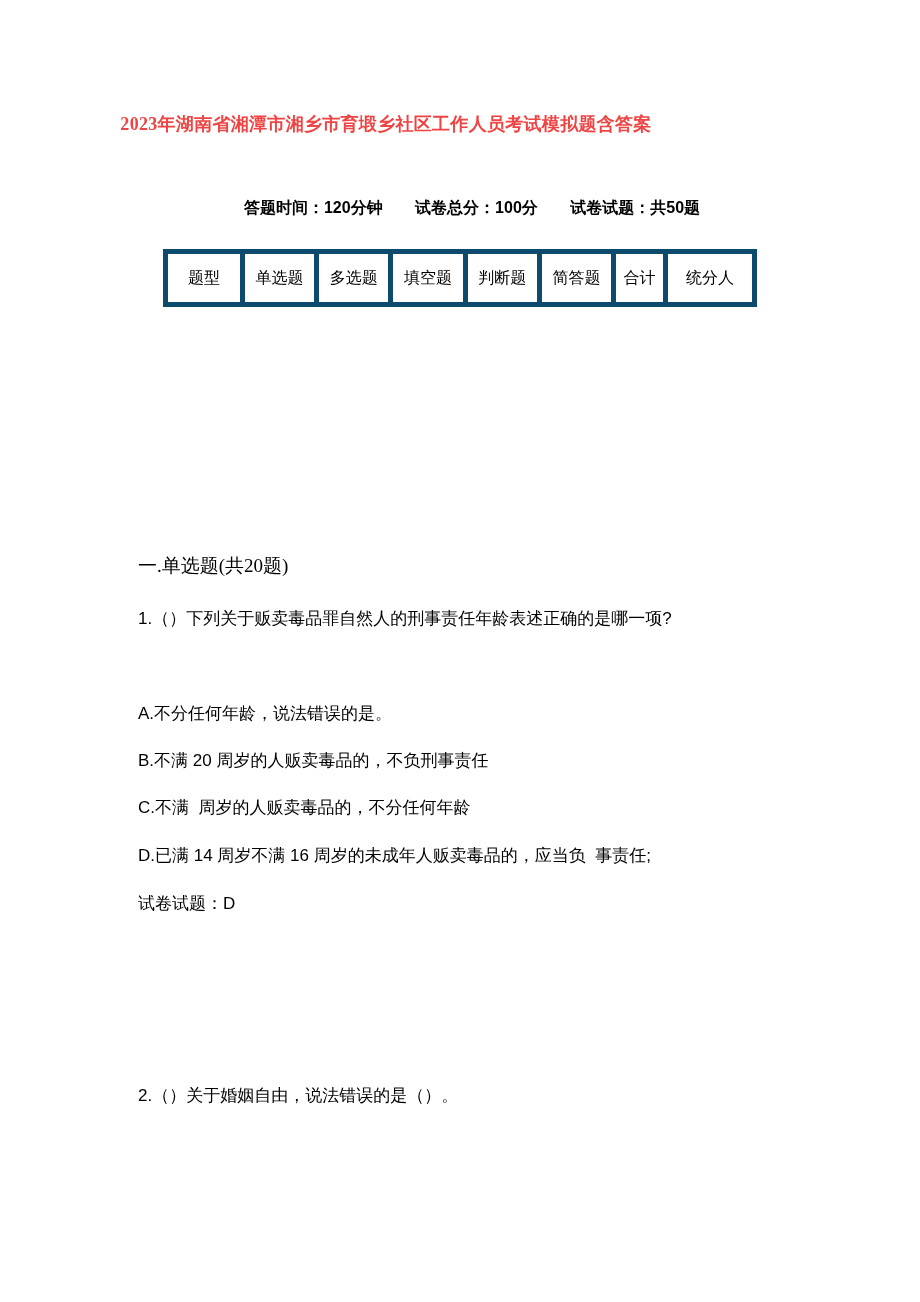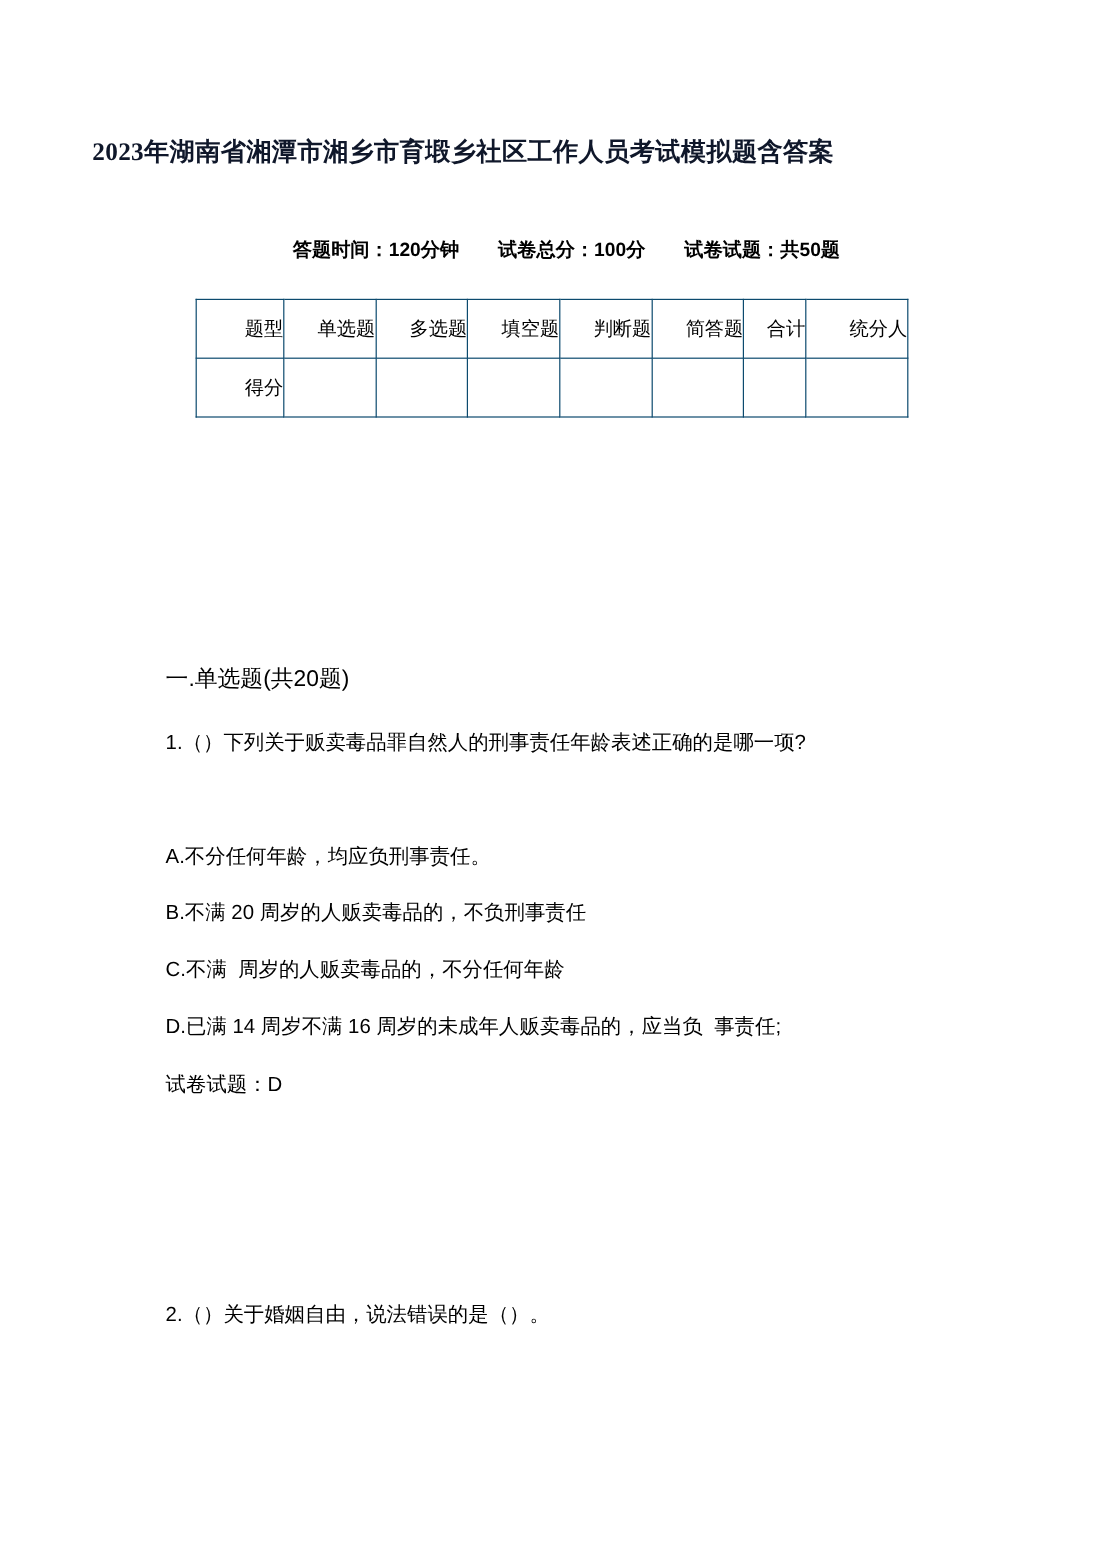--- a/index.html
+++ b/index.html
@@ -1,28 +1,28 @@
 <!DOCTYPE html>
 <html><head>
 <meta charset="utf-8">
 <style>
   html, body { margin: 0; padding: 0; background: #ffffff; }
   body { width: 920px; height: 1302px; position: relative; overflow: hidden;
          font-family: "Liberation Sans", "DejaVu Sans", sans-serif; color: #000; }
   .title { position: absolute; left: 0; width: 772px; top: 112px; text-align: center;
            font-family: "Liberation Serif", "DejaVu Serif", serif; font-weight: bold;
-           font-size: 21px; color: #0f172a; letter-spacing: 0.3px; }
+           font-size: 18px; color: #ef4444; letter-spacing: 0.3px; }
   .meta { position: absolute; top: 198px; left: 0; width: 920px; text-align: center;
           font-weight: bold; font-size: 16px; padding-left: 12px; }
   .meta span { margin: 0 14px; }
   table.score { position: absolute; left: 163px; top: 249px; width: 594px;
                 border-collapse: collapse; font-size: 16px; }
-  table.score td { border: 1px solid #0c4a6e; height: 48px; text-align: right; padding: 0; }
+  table.score td { border: 5px solid #0c4a6e; height: 48px; text-align: center; padding: 0; }
   .section { position: absolute; left: 138px; top: 553px; font-size: 19px;
-             font-family: Liberation Sans, sans-serif; }
+             font-family: Liberation Serif, serif; }
   .line { position: absolute; left: 138px; font-size: 17px; white-space: pre; }
 </style>
 </head>
 <body>
 
 <div class="title">2023年湖南省湘潭市湘乡市育塅乡社区工作人员考试模拟题含答案</div>
 
 <div class="meta">
   <span>答题时间：120分钟</span>
   <span>试卷总分：100分</span>
@@ -34,35 +34,25 @@
       <tr>
     <td style="width:72px">题型</td>
     <td>单选题</td>
     <td>多选题</td>
     <td>填空题</td>
     <td>判断题</td>
     <td>简答题</td>
     <td>合计</td>
     <td style="width:84px">统分人</td>
   </tr>
-  <tr>
-    <td>得分</td>
-    <td></td>
-    <td></td>
-    <td></td>
-    <td></td>
-    <td></td>
-    <td></td>
-    <td></td>
-  </tr>
 </tbody>
   </table>
 
 <div class="section">一.单选题(共20题)</div>
 
 <div class="line" style="top:607px">1.（）下列关于贩卖毒品罪自然人的刑事责任年龄表述正确的是哪一项?</div>
-<div class="line" style="top:702px">A.不分任何年龄，均应负刑事责任。</div>
+<div class="line" style="top:702px">A.不分任何年龄，说法错误的是。</div>
 <div class="line" style="top:749px">B.不满 20 周岁的人贩卖毒品的，不负刑事责任</div>
 <div class="line" style="top:796px">C.不满  周岁的人贩卖毒品的，不分任何年龄</div>
 <div class="line" style="top:844px">D.已满 14 周岁不满 16 周岁的未成年人贩卖毒品的，应当负  事责任;</div>
 <div class="line" style="top:892px">试卷试题：D</div>
 
 <div class="line" style="top:1084px">2.（）关于婚姻自由，说法错误的是（）。</div>
 
 </body></html>

